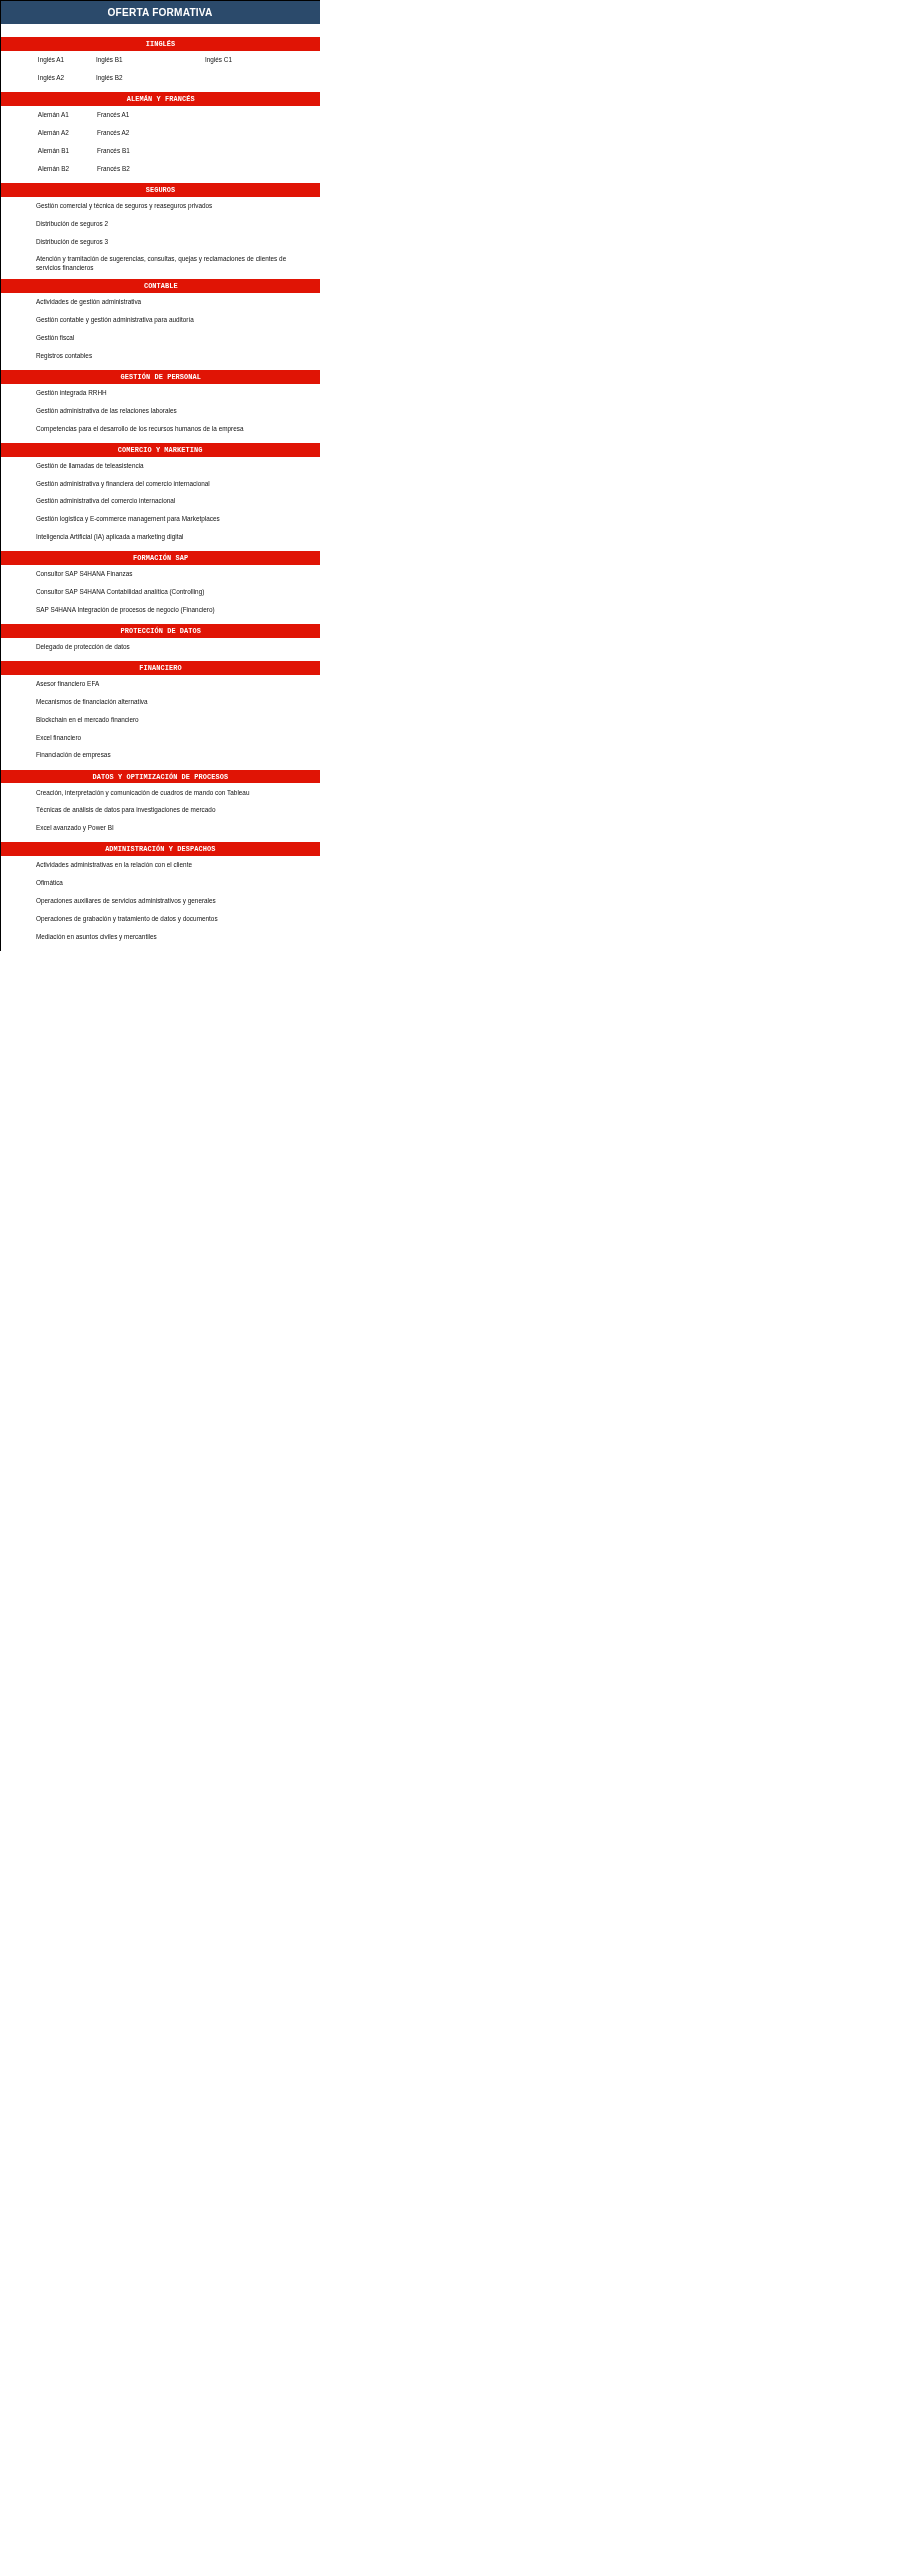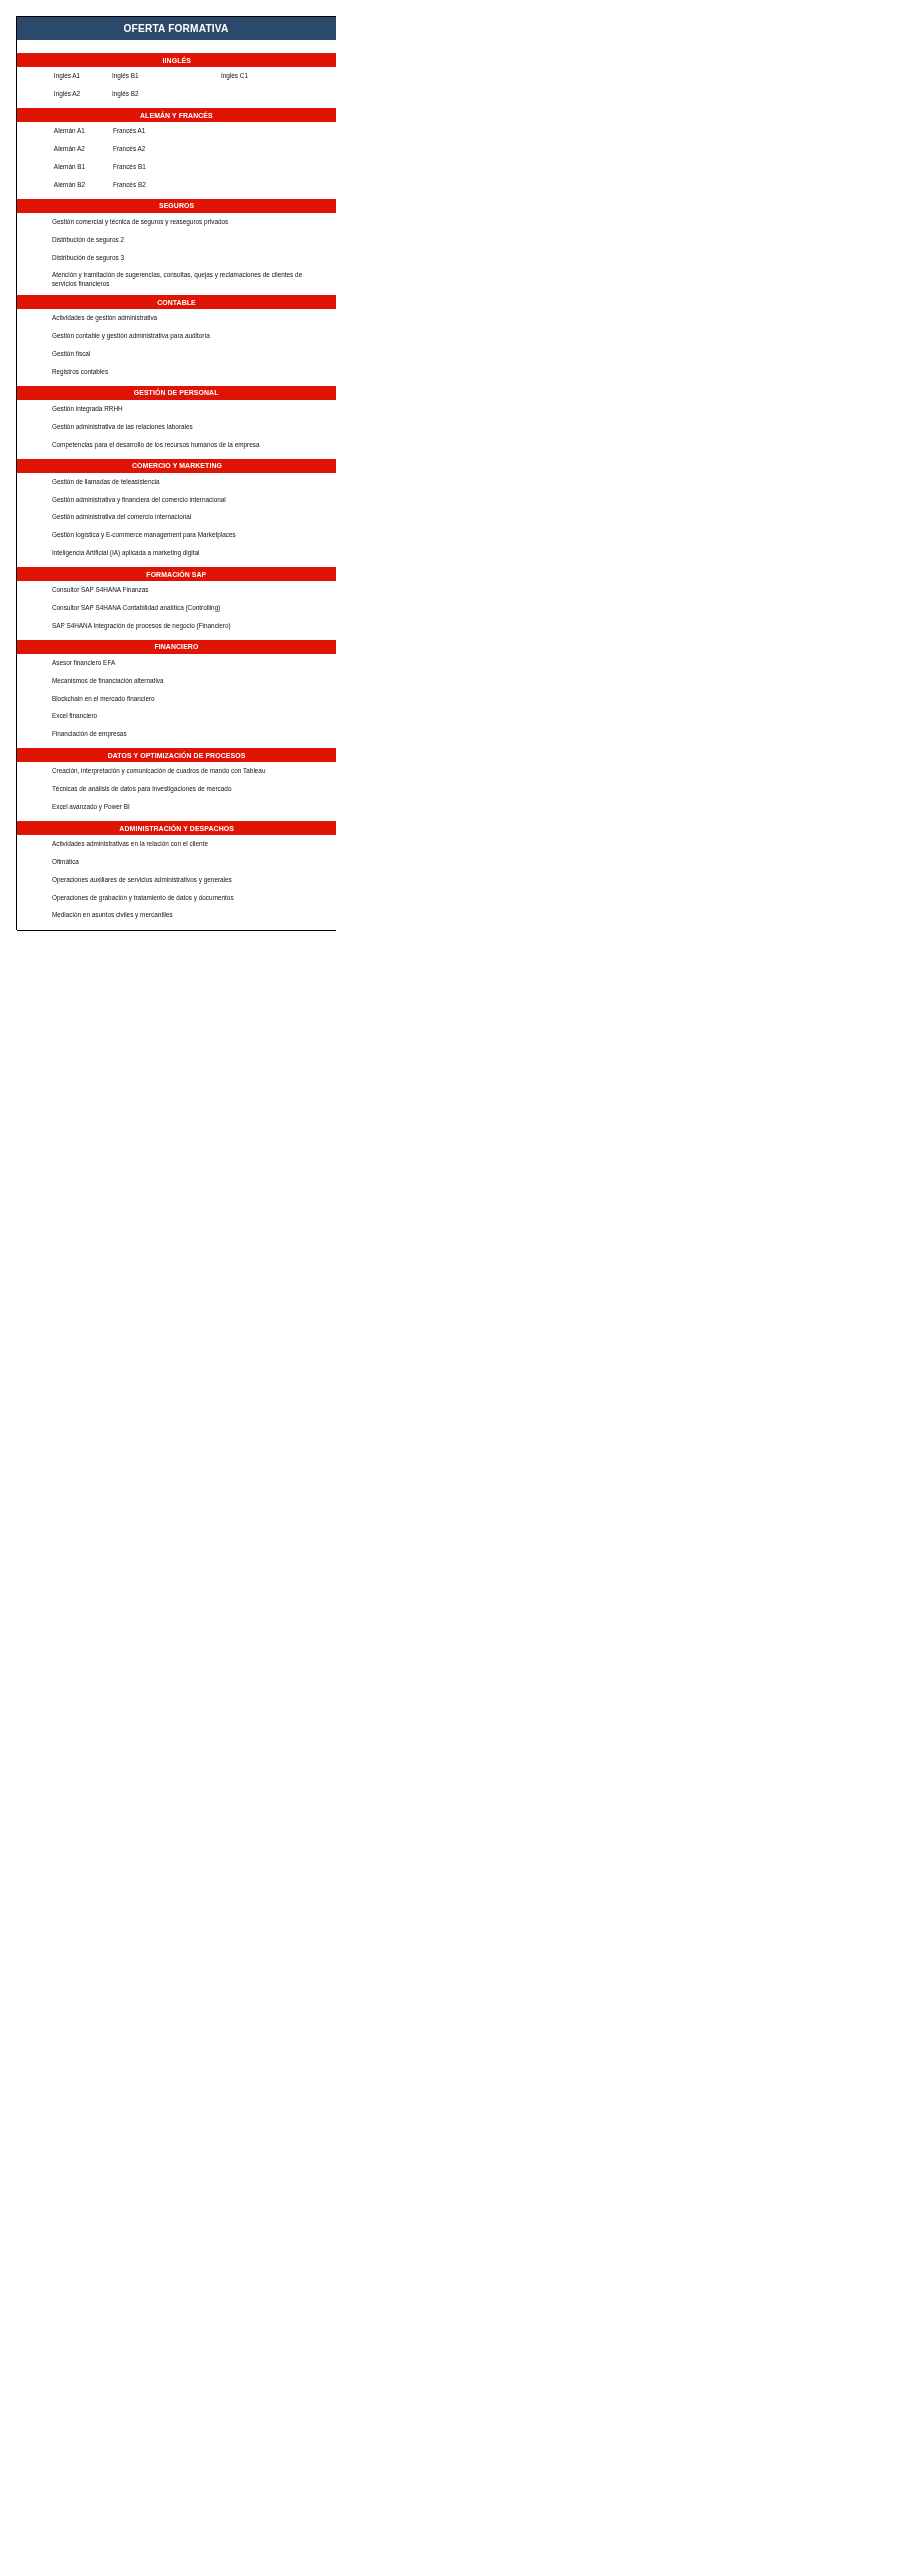--- a/index.html
+++ b/index.html
@@ -6,21 +6,21 @@
     margin: 0;
     padding: 0;
     background: #ffffff;
   }
   body {
     font-family: "Liberation Sans", sans-serif;
   }
   .page {
     width: 321px;
     min-height: 902px;
-    margin: 16px;
+    margin: 0;
     background: #86efac;
     box-sizing: border-box;
     border-left: 0.6px solid #000000;
     border-right: 0.6px solid #ffffff;
     position: relative;
   }
   
   .title-banner {
     background: #2b4a6b;
     height: 23.5px;
@@ -43,20 +43,21 @@
     background: #ffffff;
   }
   
   .section-header {
     background: #e01405;
     height: 13.8px;
     display: flex;
     align-items: center;
     justify-content: center;
     box-sizing: border-box;
+    font-family: Liberation Mono, monospace;
   }
   .section-header .section-title {
     color: #ffffff;
     font-size: 7.7px;
     font-weight: bold;
     transform: scaleX(0.9);
     white-space: nowrap;
     letter-spacing: 0.1px;
   }
   
@@ -242,20 +243,30 @@
           <div class="row single spaced">
             <div class="cell c0">Consultor SAP S4HANA Contabilidad analítica (Controlling)</div>
           </div>
           <div class="row single spaced">
             <div class="cell c0">SAP S4HANA Integración de procesos de negocio (Financiero)</div>
           </div>
         </div>
       </div>
       <div class="section">
         <div class="section-header">
+          <span class="section-title">PROTECCIÓN DE DATOS</span>
+        </div>
+        <div class="section-body">
+          <div class="row single spaced">
+            <div class="cell c0">Delegado de protección de datos</div>
+          </div>
+        </div>
+      </div>
+      <div class="section">
+        <div class="section-header">
           <span class="section-title">FINANCIERO</span>
         </div>
         <div class="section-body">
           <div class="row single spaced">
             <div class="cell c0">Asesor financiero EFA</div>
           </div>
           <div class="row single spaced">
             <div class="cell c0">Mecanismos de financiación alternativa</div>
           </div>
           <div class="row single spaced">

